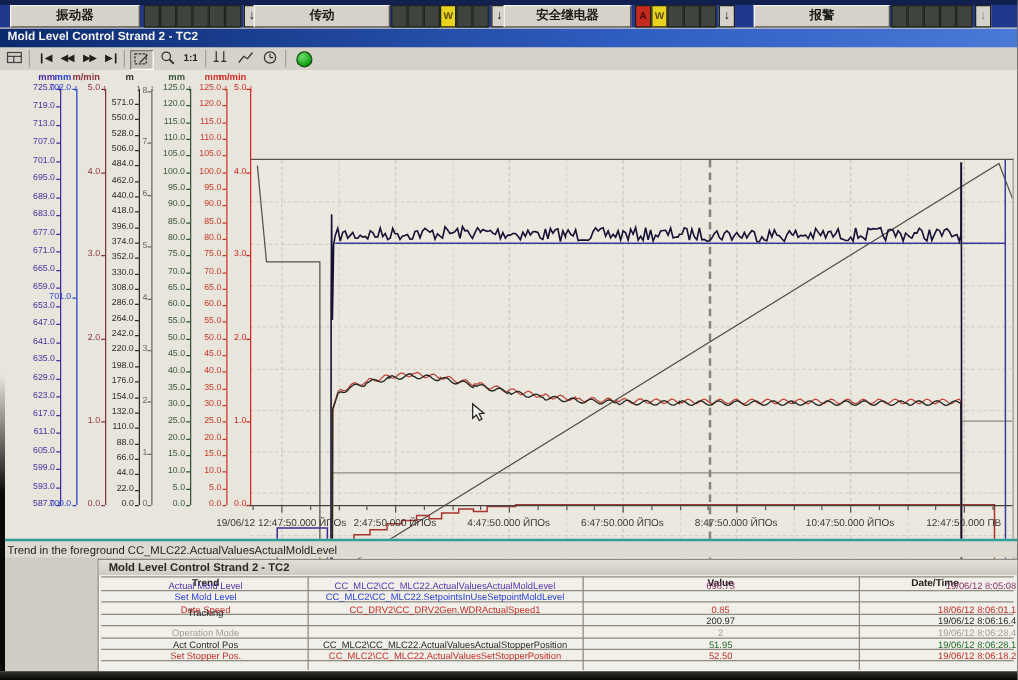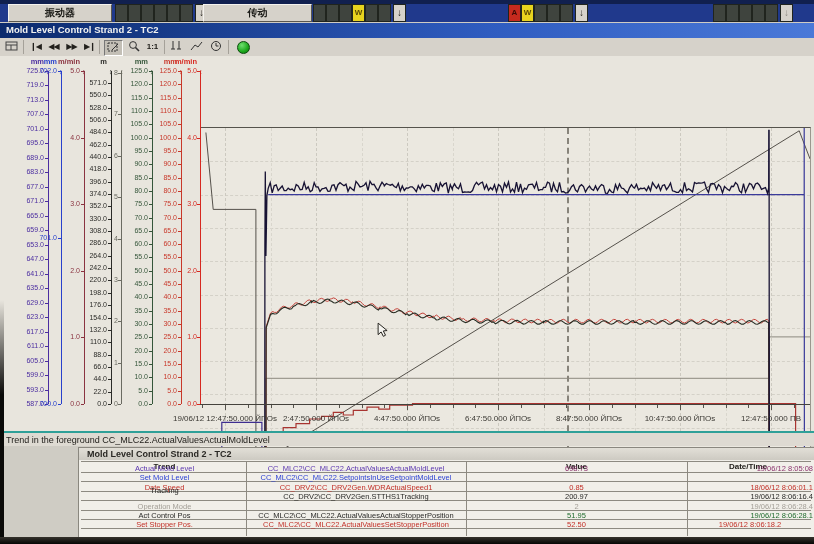--- a/index.html
+++ b/index.html
@@ -72,26 +72,28 @@
       <div class="sq abs" style="left: 180px;"></div>
       <div class="sq sqArrow abs" style="left: 195px;">↓</div>
       <div class="hbtn abs" style="left: 203px; width: 107px;">传动</div>
       <div class="sq abs" style="left: 313px;"></div>
       <div class="sq abs" style="left: 326px;"></div>
       <div class="sq abs" style="left: 339px;"></div>
       <div class="sq abs sqW" style="left: 352px;">W</div>
       <div class="sq abs" style="left: 365px;"></div>
       <div class="sq abs" style="left: 378px;"></div>
       <div class="sq sqArrow abs" style="left: 393px;">↓</div>
+      <div class="hbtn abs" style="left: 403px; width: 100px;">安全继电器</div>
       <div class="sq abs sqA" style="left: 508px;">A</div>
       <div class="sq abs sqW" style="left: 521px;">W</div>
       <div class="sq abs" style="left: 534px;"></div>
       <div class="sq abs" style="left: 547px;"></div>
       <div class="sq abs" style="left: 560px;"></div>
       <div class="sq sqArrow abs" style="left: 575px;">↓</div>
+      <div class="hbtn abs" style="left: 603px; width: 107px;">报警</div>
       <div class="sq abs" style="left: 713px;"></div>
       <div class="sq abs" style="left: 726px;"></div>
       <div class="sq abs" style="left: 739px;"></div>
       <div class="sq abs" style="left: 752px;"></div>
       <div class="sq abs" style="left: 765px;"></div>
       <div class="sq sqArrow abs dim" style="left: 780px;">↓</div>
     </div>
 
 <div id="titlebar" class="abs">
   <span>Mold Level Control Strand 2 - TC2</span>
@@ -522,32 +524,31 @@
       <div class="tcell" style="left: 608px; width: 126px; top: 16px; color: rgb(139, 53, 110); text-align: right;">19/06/12 8:05:08</div>
       <div class="tcell" style="left: 4px; width: 163px; top: 25.4px; color: rgb(42, 63, 212); text-align: center;">Set Mold Level</div>
       <div class="tcell" style="left: 167px; width: 220px; top: 25.4px; color: rgb(42, 63, 212); text-align: center;">CC_MLC2\CC_MLC22.SetpointsInUseSetpointMoldLevel</div>
       <div class="tcell" style="left: 387px; width: 221px; top: 25.4px; color: rgb(42, 63, 212); text-align: center;"></div>
       <div class="tcell" style="left: 608px; width: 126px; top: 25.4px; color: rgb(42, 63, 212); text-align: right;"></div>
       <div class="tcell" style="left: 4px; width: 163px; top: 34.8px; color: rgb(194, 48, 40); text-align: center;">Date Speed</div>
       <div class="tcell" style="left: 167px; width: 220px; top: 34.8px; color: rgb(194, 48, 40); text-align: center;">CC_DRV2\CC_DRV2Gen.WDRActualSpeed1</div>
       <div class="tcell" style="left: 387px; width: 221px; top: 34.8px; color: rgb(194, 48, 40); text-align: center;">0.85</div>
       <div class="tcell" style="left: 608px; width: 126px; top: 34.8px; color: rgb(194, 48, 40); text-align: right;">18/06/12 8:06:01.1</div>
       <div class="tcell" style="left: 4px; width: 163px; top: 38px; color: rgb(42, 42, 40); text-align: center;">Tracking</div>
-      <div class="tcell" style="left: 167px; width: 220px; top: 44.2px; color: rgb(42, 42, 40); text-align: center;">CC_DRV2\CC_DRV2Gen.STTHS1Tracking</div>
       <div class="tcell" style="left: 387px; width: 221px; top: 44.2px; color: rgb(42, 42, 40); text-align: center;">200.97</div>
       <div class="tcell" style="left: 608px; width: 126px; top: 44.2px; color: rgb(42, 42, 40); text-align: right;">19/06/12 8:06:16.4</div>
       <div class="tcell" style="left: 4px; width: 163px; top: 53.6px; color: rgb(162, 158, 150); text-align: center;">Operation Mode</div>
       <div class="tcell" style="left: 387px; width: 221px; top: 53.6px; color: rgb(162, 158, 150); text-align: center;">2</div>
       <div class="tcell" style="left: 608px; width: 126px; top: 53.6px; color: rgb(162, 158, 150); text-align: right;">19/06/12 8:06:28.4</div>
       <div class="tcell" style="left: 4px; width: 163px; top: 63px; color: rgb(42, 42, 40); text-align: center;">Act Control Pos</div>
       <div class="tcell" style="left: 167px; width: 220px; top: 63px; color: rgb(42, 42, 40); text-align: center;">CC_MLC2\CC_MLC22.ActualValuesActualStopperPosition</div>
       <div class="tcell" style="left: 387px; width: 221px; top: 63px; color: rgb(31, 107, 45); text-align: center;">51.95</div>
       <div class="tcell" style="left: 608px; width: 126px; top: 63px; color: rgb(31, 107, 45); text-align: right;">19/06/12 8:06:28.1</div>
       <div class="tcell" style="left: 4px; width: 163px; top: 72.4px; color: rgb(194, 48, 40); text-align: center;">Set Stopper Pos.</div>
       <div class="tcell" style="left: 167px; width: 220px; top: 72.4px; color: rgb(194, 48, 40); text-align: center;">CC_MLC2\CC_MLC22.ActualValuesSetStopperPosition</div>
       <div class="tcell" style="left: 387px; width: 221px; top: 72.4px; color: rgb(194, 48, 40); text-align: center;">52.50</div>
-      <div class="tcell" style="left: 608px; width: 126px; top: 72.4px; color: rgb(194, 48, 40); text-align: center;">19/06/12 8:06:18.2</div>
+      <div class="tcell" style="left: 608px; width: 126px; top: 72.4px; color: rgb(194, 48, 40); text-align: right;">19/06/12 8:06:18.2</div>
     </div>
 
 <div id="bezel-bottom" class="abs"></div>
 <div id="bezel-left" class="abs"></div>
 
 </div>
 
 </body></html>

